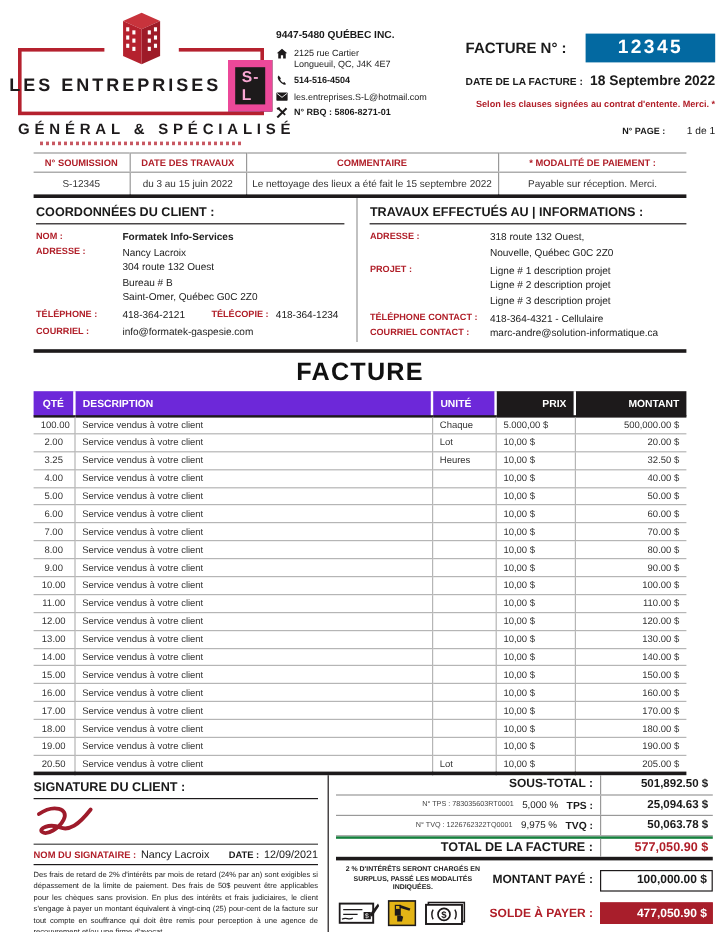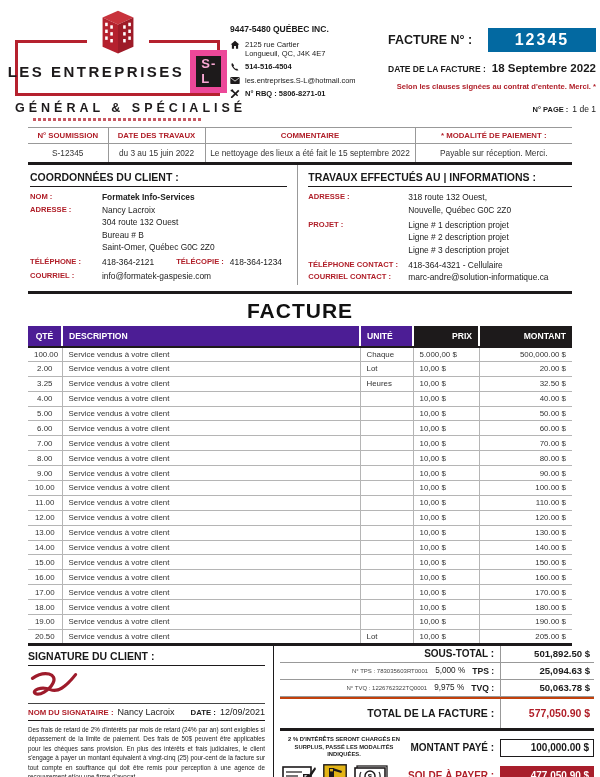--- a/index.html
+++ b/index.html
@@ -32,21 +32,21 @@
   .invoice-col { flex:1; padding-top:8px; padding-left:8px; }
   .fact-row { display:flex; align-items:center; justify-content:space-between; gap:8px; }
   .fact-label { font-weight:bold; font-size:12.5px; white-space:nowrap; }
   .fact-num-box { background:#0369a1; color:#fff; font-weight:bold; font-size:16px;
                   width:108px; height:24px; display:flex; align-items:center; justify-content:center;
                   letter-spacing:2px; }
   .date-row { display:flex; align-items:baseline; justify-content:flex-end; gap:6px; margin-top:10px; }
   .date-label { font-weight:bold; font-size:8.5px; white-space:nowrap; }
   .date-value { font-weight:bold; font-size:11.5px; white-space:nowrap; }
   .clause { color:#B01E28; font-weight:bold; font-size:7.6px; text-align:right; margin-top:8px; }
-  .page-row { display:flex; justify-content:flex-end; align-items:baseline; gap:4px; margin-top:13px;text-align:right; }
+  .page-row { display:flex; justify-content:flex-end; align-items:baseline; gap:18px; margin-top:13px;text-align:right; }
   .page-label { font-weight:bold; font-size:7.5px; }
   .page-value { font-size:8.5px; }
   
   .sub-table { width:544px; margin:6px 28px 0 28px; border-collapse:collapse; table-layout:fixed;
                border-top:1px solid #999; border-bottom:3px solid #1d1a1b; }
   .sub-table th { color:#B01E28; font-size:7.8px; font-weight:bold; text-align:center;
                   border-bottom:1px solid #999; border-left:1px solid #999; padding:3px 2px; }
   .sub-table td { font-size:8.3px; text-align:center; padding:4px 2px; border-left:1px solid #999; color:#333; }
   .sub-table th:first-child, .sub-table td:first-child { border-left:none; }
   
@@ -61,21 +61,21 @@
   .v-lines div { font-size:8.4px; color:#222; margin-bottom:2.5px; }
   .kv .v.strong { font-weight:bold; }
   .kv-inline { display:flex; margin-bottom:2.5px; }
   
   .big-title { text-align:center; font-weight:bold; font-size:21px; letter-spacing:1px; margin:5px 0 3px 0; color:#111; }
   .inv-table { width:544px; margin:0 28px; border-collapse:collapse; table-layout:fixed;
                border-bottom:3px solid #1d1a1b; }
   .inv-table th { color:#fff; font-weight:bold; font-size:8.6px; height:21px; padding:0 6px;
                   border-right:2px solid #fff; border-bottom:2.5px solid #1d1a1b; }
   .inv-table th:last-child { border-right:none; }
-  .th-red { background:#4c1d95; }
+  .th-red { background:#6d28d9; }
   .th-dark { background:#1d1a1b; }
   .th-c { text-align:center; } .th-l { text-align:left; } .th-r { text-align:right; }
   .inv-table td { font-size:7.9px; color:#333; height:14.9px; padding:0 6px;
                   border-bottom:1px solid #b5b5b5; border-right:1px solid #b5b5b5; }
   .inv-table td:last-child { border-right:none; }
   .inv-table td.c0 { text-align:center; }
   .inv-table td.c1 { text-align:left; }
   .inv-table td.c2 { text-align:left; }
   .inv-table td.c3 { text-align:left;margin-left:28px; }
   .inv-table td.c4 { text-align:right; }
@@ -91,21 +91,21 @@
   .sig-date-k { font-weight:bold; font-size:7.8px; margin-left:auto; }
   .legal { font-size:6.3px; line-height:1.5; text-align:justify; color:#222; padding-top:4px; }
   .t-row { display:flex; align-items:stretch; border-bottom:1px solid #999; height:17px; }
   .t-zone { flex:1; display:flex; justify-content:flex-end; align-items:center; gap:7px; padding-right:6px; }
   .t-main-label { font-weight:bold; font-size:10px; white-space:nowrap; }
   .t-tax-no { font-size:6px; color:#444; white-space:nowrap; }
   .t-rate { font-size:8.2px; white-space:nowrap; }
   .t-tax-label { font-weight:bold; font-size:8.6px; white-space:nowrap; }
   .t-value { flex:0 0 94px; border-left:1px solid #999; display:flex; align-items:center;
              justify-content:flex-end; padding-right:4px; font-weight:bold; font-size:9.6px; white-space:nowrap; }
-  .t-total { border-top:2px solid #c2410c; border-bottom:3px solid #1d1a1b; height:34px; }
+  .t-total { border-top:2px solid #15803d; border-bottom:3px solid #1d1a1b; height:20px; }
   .t-total .t-main-label { font-size:10.5px; }
   .t-total .t-value { color:#B01E28; font-size:10.5px; }
   .pay-row { display:flex; align-items:center; margin-top:5px; }
   .pay-note { flex:0 0 128px; font-size:5.8px; font-weight:bold; text-align:center; line-height:1.35; color:#222; }
   .pay-icons { flex:0 0 128px; display:flex; gap:7px; justify-content:flex-start; align-items:center; padding-left:2px; }
   .pay-label { flex:1; text-align:right; font-weight:bold; font-size:10px; padding-right:6px; white-space:nowrap; }
   .pay-label.red { color:#B01E28; }
   .pay-box { flex:0 0 94px; height:18px; border:1.5px solid #1d1a1b; display:flex; align-items:center;
              justify-content:flex-end; padding-right:4px; font-weight:bold; font-size:10px; white-space:nowrap; }
   .pay-box.solde { background:#A81E2B; border-color:#A81E2B; color:#fff; }

